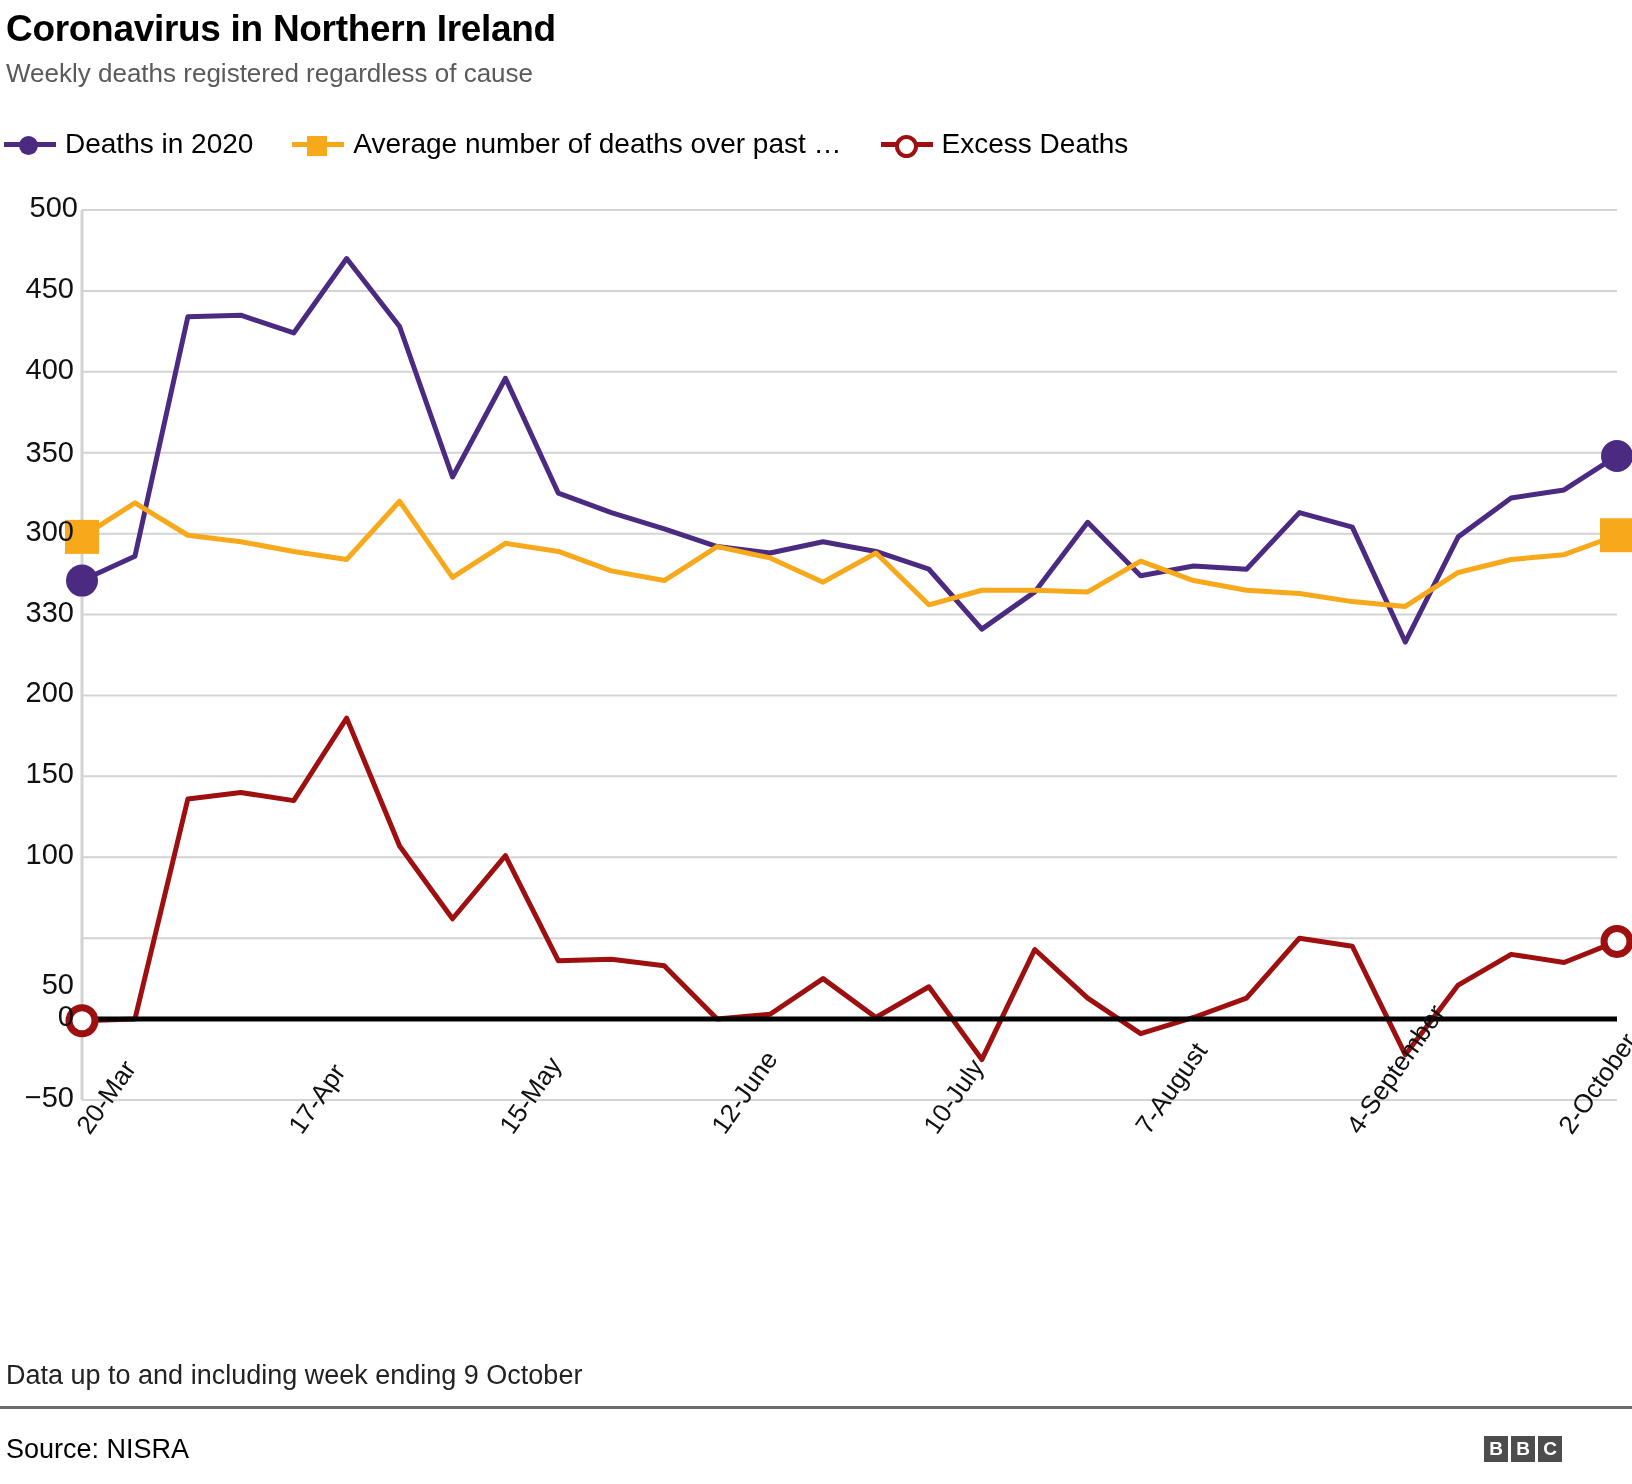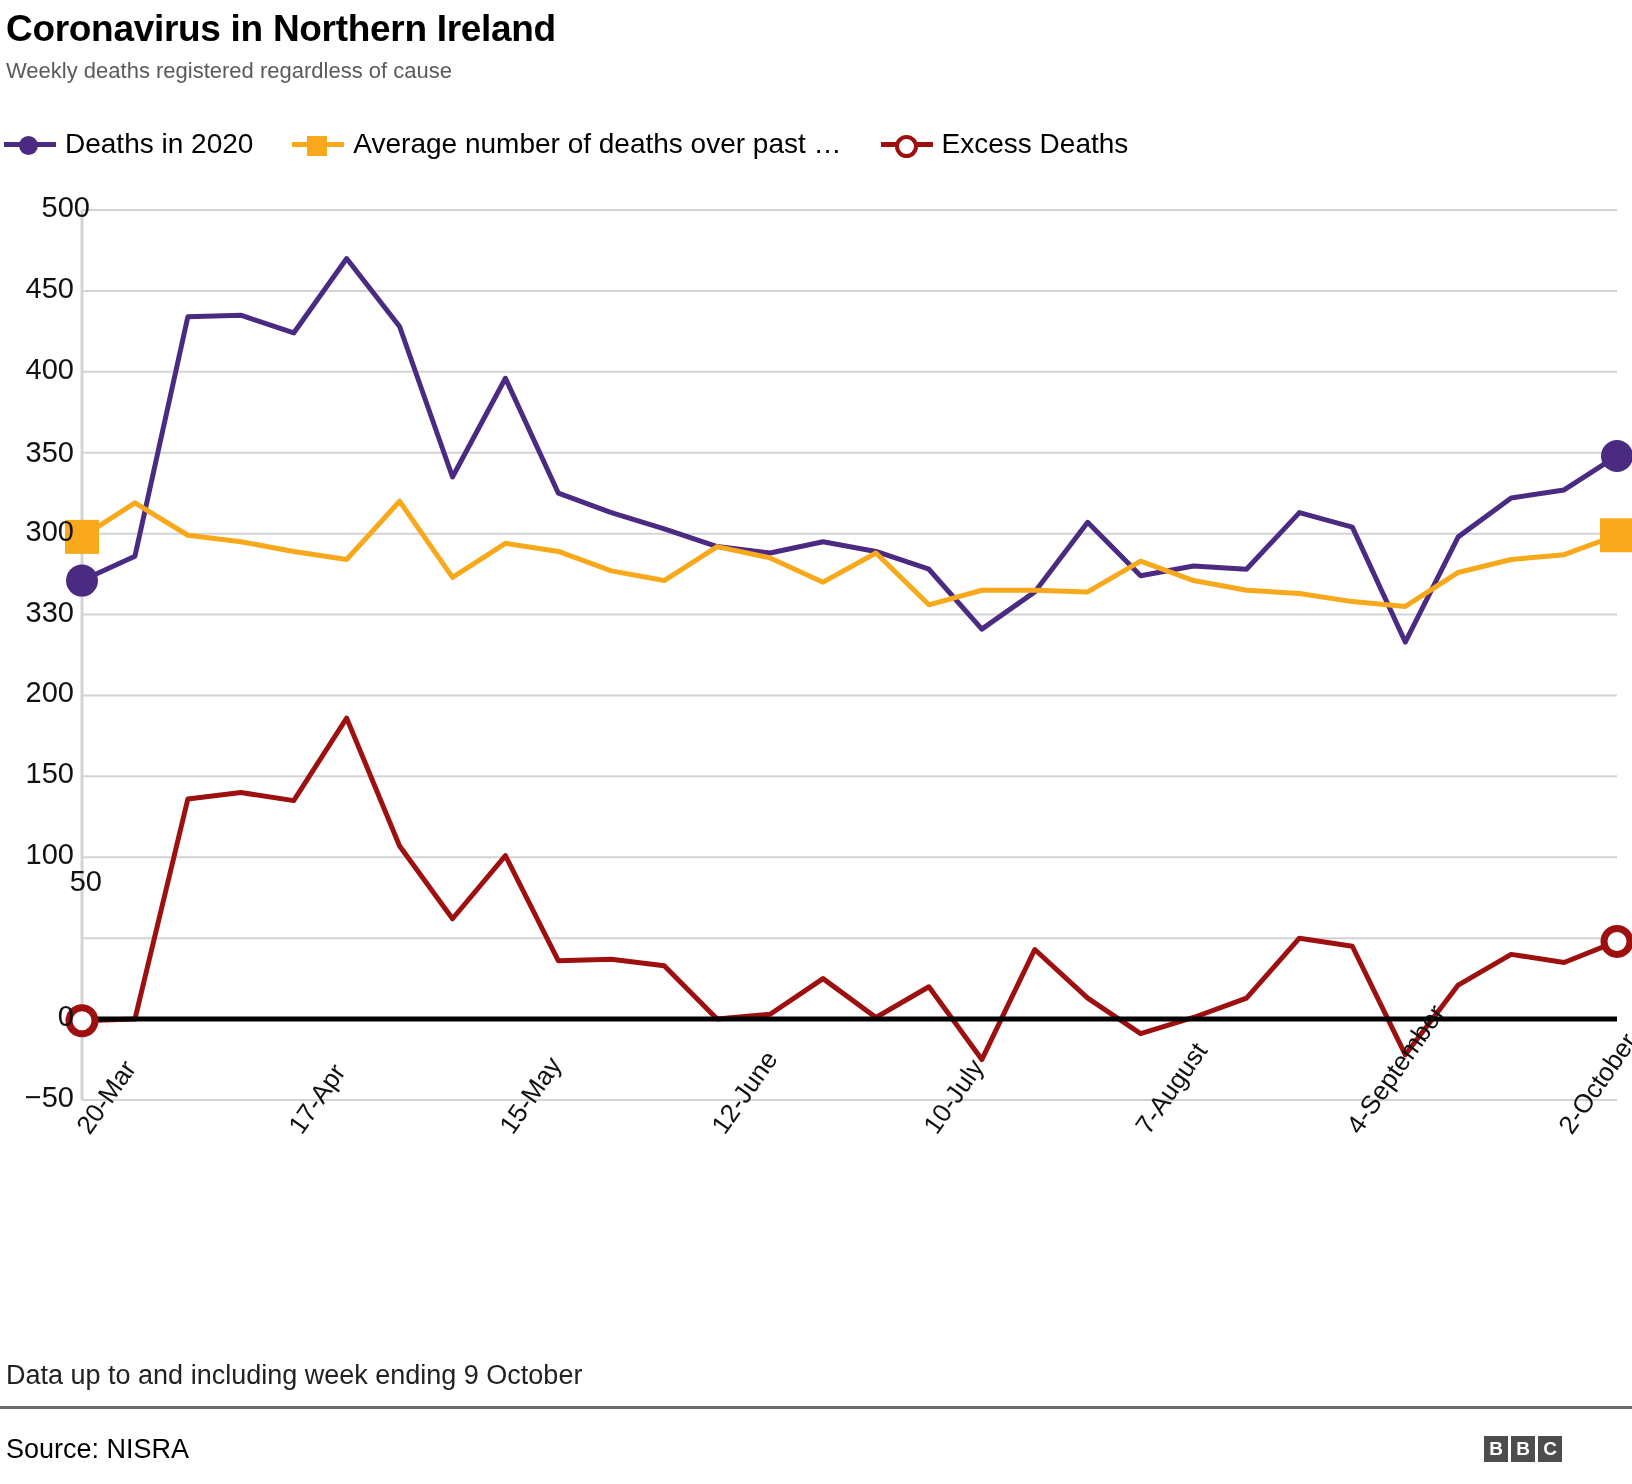--- a/index.html
+++ b/index.html
@@ -12,21 +12,21 @@
   }
   #root{position:relative;width:1568px;height:1484px;}
 
   .title{
     position:absolute;left:6px;top:8px;
     font-size:37px;font-weight:bold;letter-spacing:-0.3px;
     color:#000000;white-space:nowrap;
   }
   .subtitle{
     position:absolute;left:6px;top:58px;
-    font-size:22px;font-weight:normal;
+    font-size:26px;font-weight:normal;
     color:#5a5a5a;white-space:nowrap;
   }
 
   .legend{
     position:absolute;left:4px;top:128px;
     display:flex;align-items:center;gap:9px;
   }
   .legend-item{display:flex;align-items:center;margin-right:30px;}
   .legend-mark{position:relative;width:52px;height:26px;margin-right:9px;}
   .legend-mark .lm-line{
@@ -129,30 +129,30 @@
       <line x1="82" x2="1617" y1="1019.0909090909091" y2="1019.0909090909091" stroke="#000000" stroke-width="5"></line>
       <circle cx="82" cy="580.5636363636364" r="16" fill="#4b2b82"></circle>
       <circle cx="1617" cy="455.9636363636364" r="16" fill="#4b2b82"></circle>
       <rect x="65" y="519.8727272727273" width="34" height="34" fill="#f7a81b"></rect>
       <rect x="1600" y="518.2545454545455" width="34" height="34" fill="#f7a81b"></rect>
       <circle cx="82" cy="1020.709090909091" r="13" fill="#ffffff" stroke="#9e1010" stroke-width="7"></circle>
       <circle cx="1617" cy="941.4181818181818" r="13" fill="#ffffff" stroke="#9e1010" stroke-width="7"></circle>
     </svg>
 
   <div id="ylabels">
-      <div class="axis-y-label" style="left: 16px; top: 191px;">500</div>
+      <div class="axis-y-label" style="left: 4px; top: 191px;">500</div>
       <div class="axis-y-label" style="left: 0px; top: 271.909px;">450</div>
       <div class="axis-y-label" style="left: 0px; top: 352.818px;">400</div>
       <div class="axis-y-label" style="left: 0px; top: 436px;">350</div>
       <div class="axis-y-label" style="left: 0px; top: 514.636px;">300</div>
       <div class="axis-y-label" style="left: 0px; top: 595.545px;">330</div>
       <div class="axis-y-label" style="left: 0px; top: 676.455px;">200</div>
       <div class="axis-y-label" style="left: 0px; top: 757.364px;">150</div>
       <div class="axis-y-label" style="left: 0px; top: 838.273px;">100</div>
-      <div class="axis-y-label" style="left: 0px; top: 865px; padding-left: 28px;">50</div>
+      <div class="axis-y-label" style="left: 0px; top: 968px;">50</div>
       <div class="axis-y-label" style="left: 0px; top: 1000.09px;">0</div>
       <div class="axis-y-label" style="left: 0px; top: 1081px;">−50</div>
     </div>
   <div id="xlabels">
       <div class="axis-x-label" style="left: 70px; top: 1122px;">20-Mar</div>
       <div class="axis-x-label" style="left: 281.724px; top: 1122px;">17-Apr</div>
       <div class="axis-x-label" style="left: 493.448px; top: 1122px;">15-May</div>
       <div class="axis-x-label" style="left: 705.172px; top: 1122px;">12-June</div>
       <div class="axis-x-label" style="left: 916.897px; top: 1122px;">10-July</div>
       <div class="axis-x-label" style="left: 1128.62px; top: 1122px;">7-August</div>

